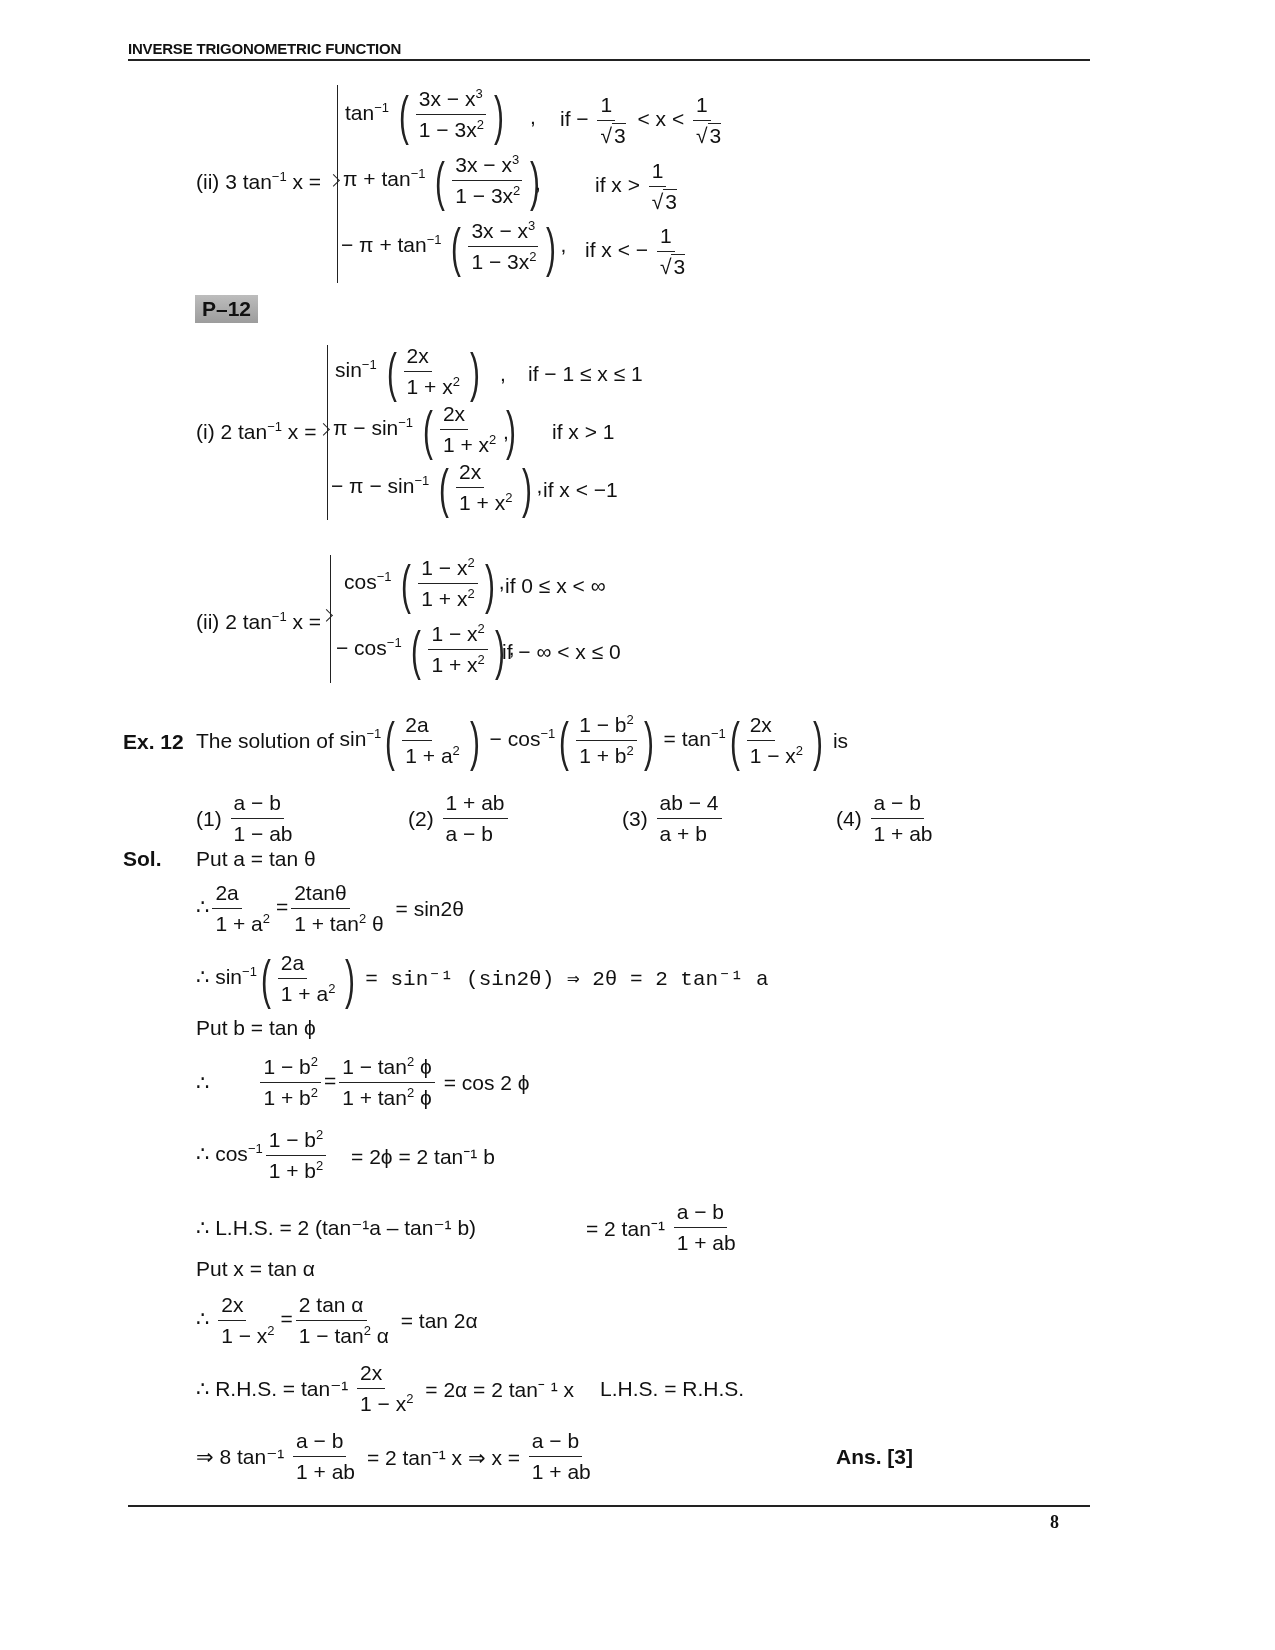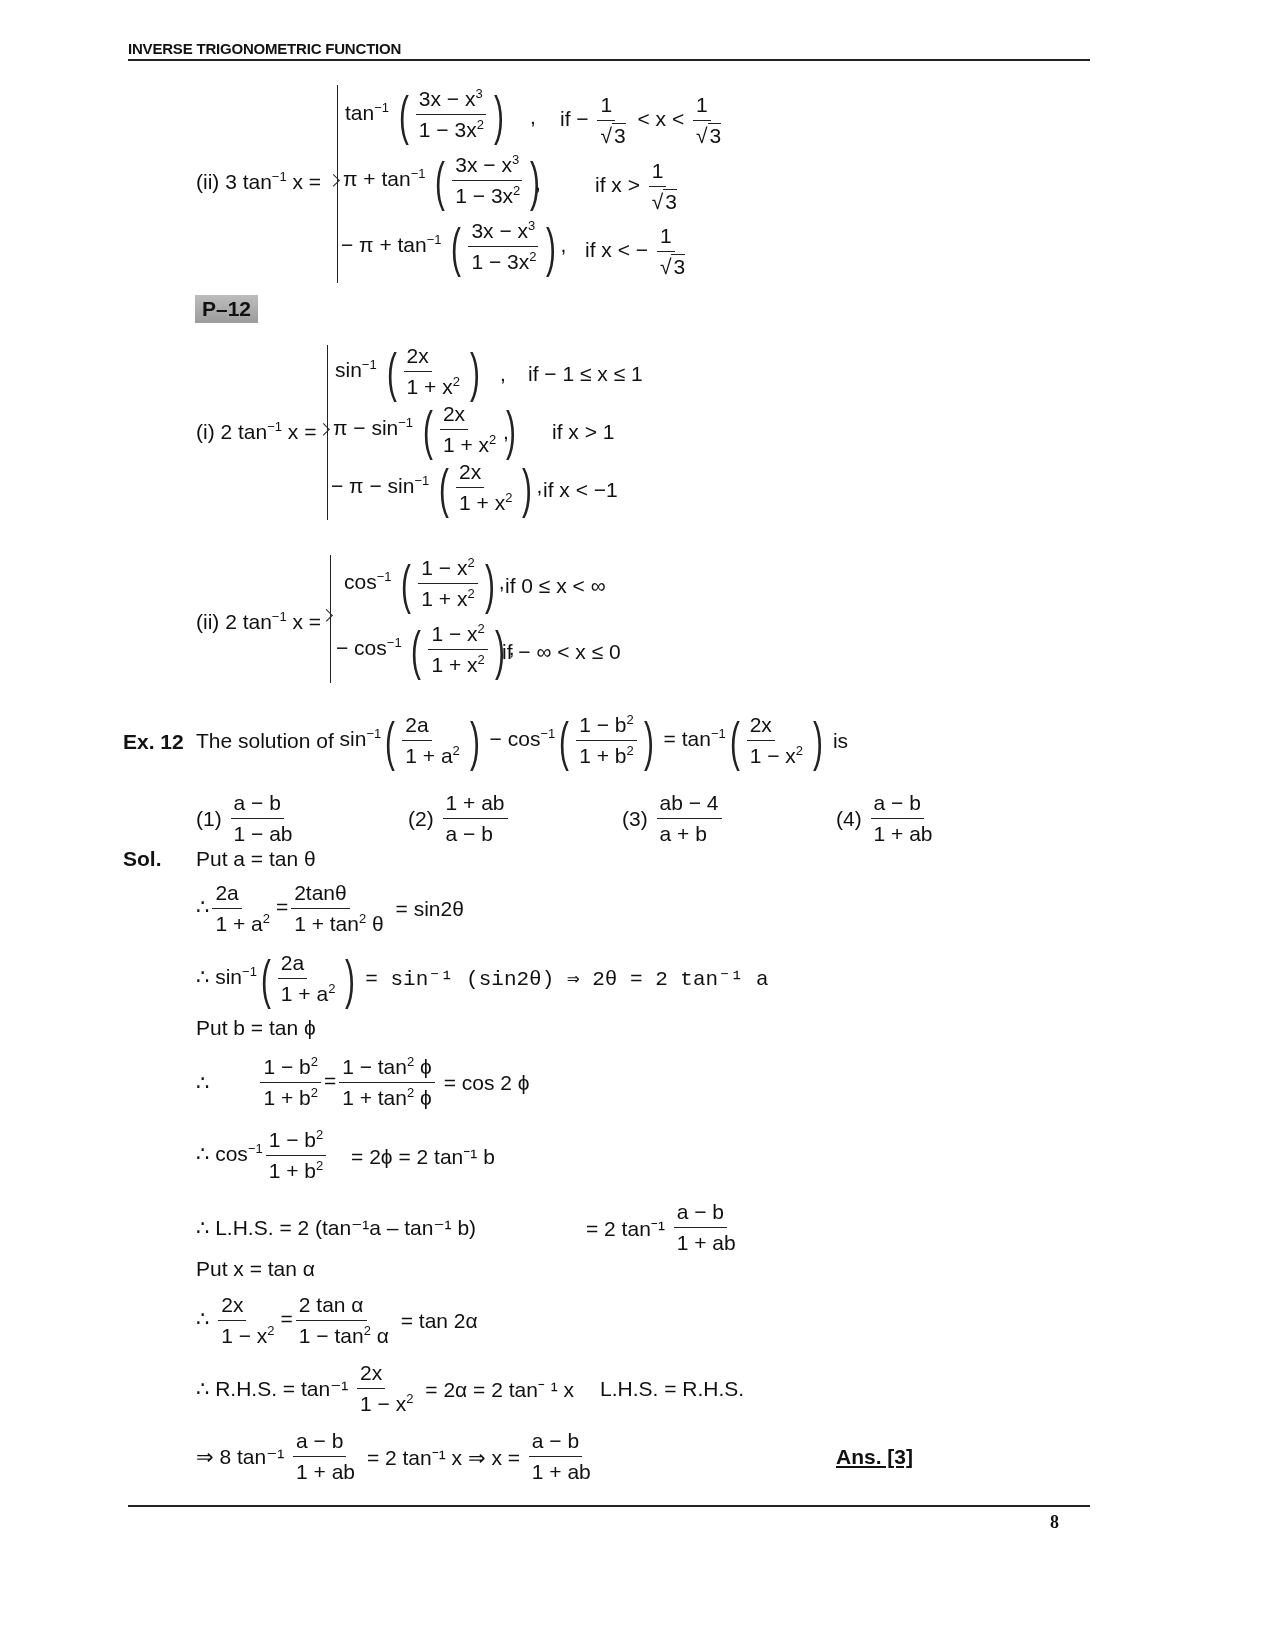--- a/index.html
+++ b/index.html
@@ -309,16 +309,16 @@
       <span class="num">a − b</span>
       <span class="den">1 + ab</span>
     </span>
   <span style="vertical-align:middle;">= 2 tan⁻¹ x  ⇒  x =</span>
   <span class="frac">
       <span class="num">a − b</span>
       <span class="den">1 + ab</span>
     </span>
 </div>
 
-<div class="abs t bold" style="left:836px; top:1445px;text-decoration:underline;">Ans. [3]</div>
+<div class="abs t bold" style="left:836px; top:1445px;">Ans. [3]</div>
 
 <div class="abs hr" style="top:1505px;"></div>
 <div class="abs pagenum">8</div>
 
 </body></html>

